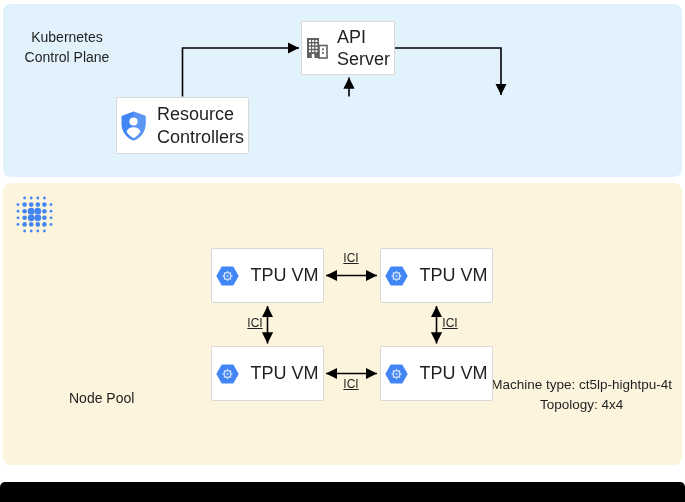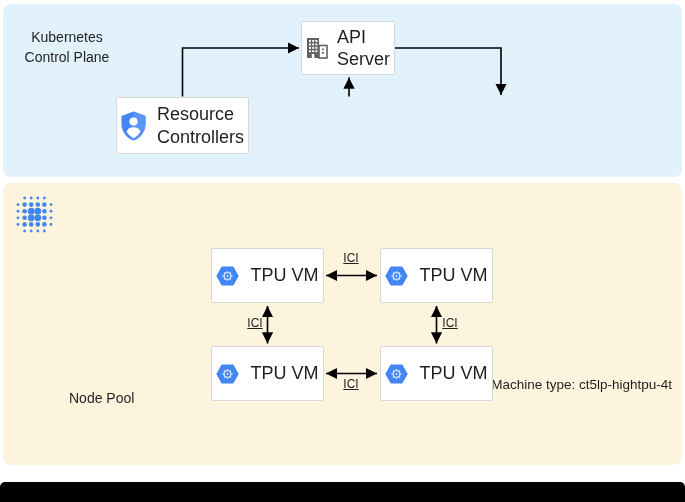--- a/index.html
+++ b/index.html
@@ -80,20 +80,21 @@
           <circle cx="30.4" cy="23.8" r="2.3"></circle>
         <circle cx="17.2" cy="17.2" r="3.4"></circle>
           <circle cx="23.8" cy="17.2" r="3.4"></circle>
           <circle cx="17.2" cy="23.8" r="3.4"></circle>
           <circle cx="23.8" cy="23.8" r="3.4"></circle>
       </g>
     </svg>
     <div class="panel-title" id="np-title">Node Pool</div>
     <div id="machine-info">
       <div>Machine type: ct5lp-hightpu-4t</div>
+      <div>Topology: 4x4</div>
     </div>
   </div>
 
   <div class="node-box" id="api-server-node">
     <svg class="icon" width="22" height="22" viewBox="0 0 22 22">
       <rect x="1" y="1" width="12" height="20" fill="#616161"></rect>
       <g fill="#fff">
         <rect x="3" y="3" width="2" height="2"></rect>
           <rect x="6.2" y="3" width="2" height="2"></rect>
           <rect x="9.4" y="3" width="2" height="2"></rect>

